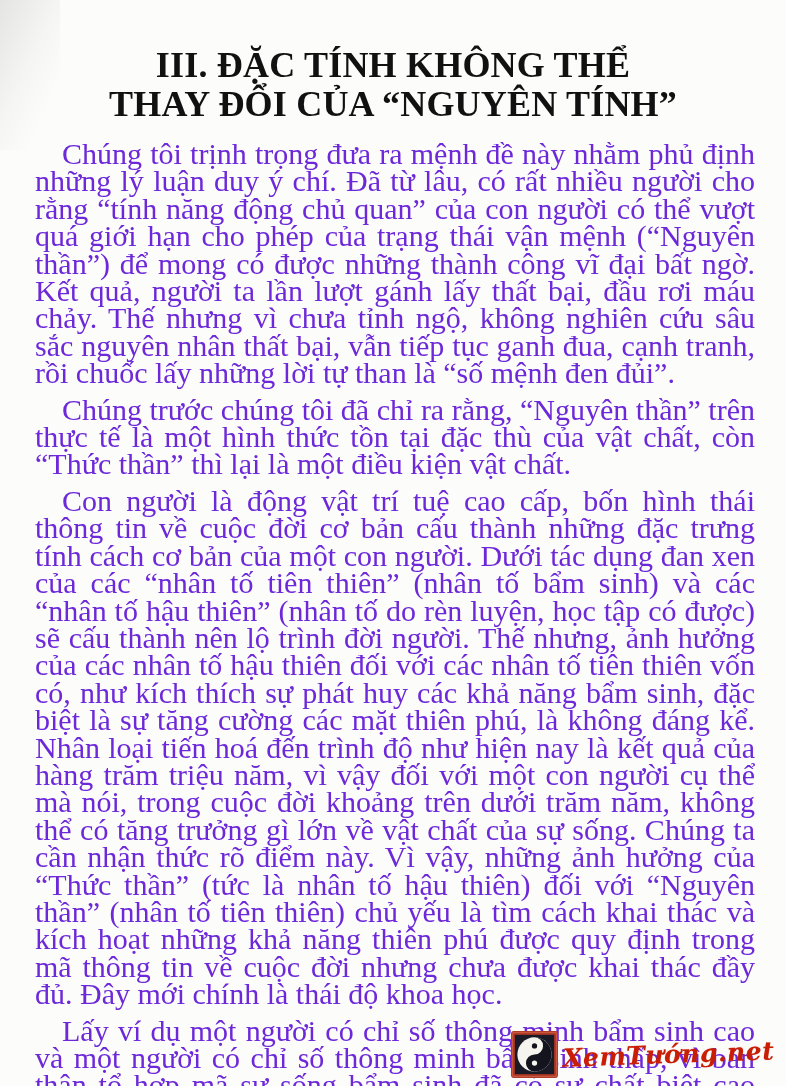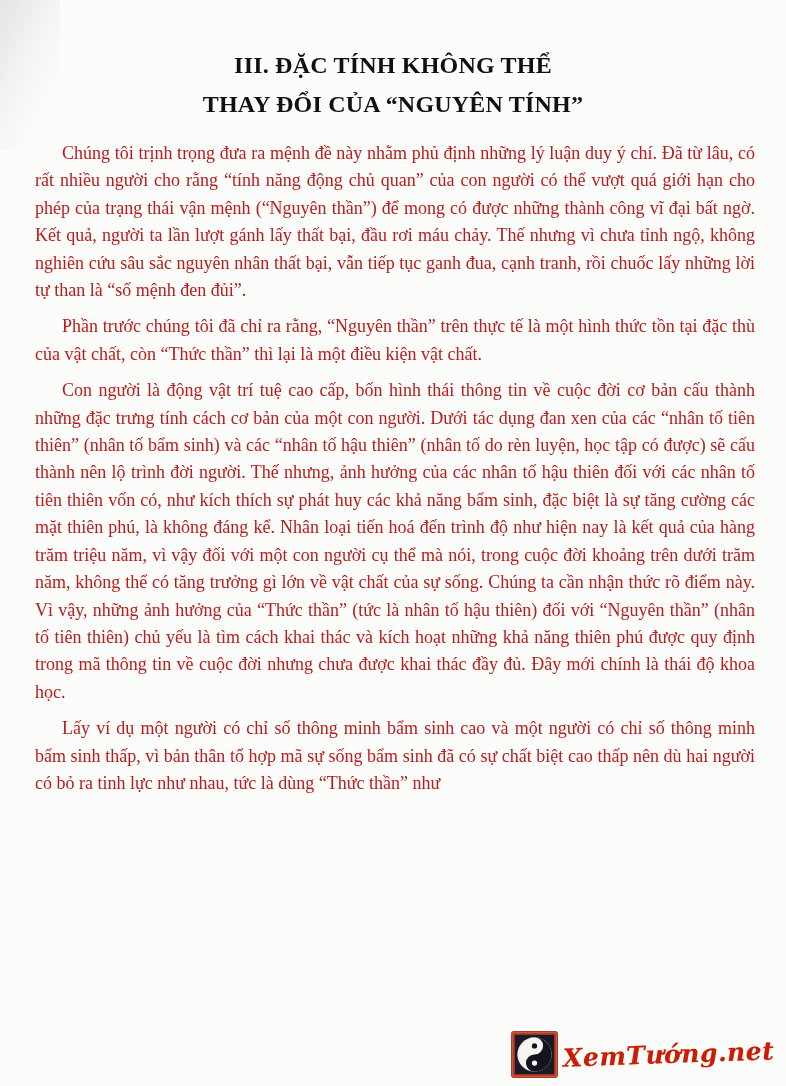--- a/index.html
+++ b/index.html
@@ -21,40 +21,40 @@
   .edge-shade {
     position: absolute;
     left: 0; top: 0;
     width: 60px; height: 150px;
     background: linear-gradient(115deg, rgba(120,120,120,0.18) 0%, rgba(160,160,160,0.08) 45%, rgba(255,255,255,0) 75%);
     pointer-events: none;
   }
   .title {
     margin: 46px 40px 0 40px;
     text-align: center;
-    font-size: 24px;
+    font-size: 36px;
     font-weight: bold;
     line-height: 39px;
     letter-spacing: 0.2px;
     color: #111;
   }
   .title .tl { display: block; }
   .body-text {
     position: absolute;
     left: 35px;
     right: 31px;
     top: 140px;
   }
   .body-text p {
     margin: 0 0 9px 0;
-    font-size: 18px;
+    font-size: 30px;
     line-height: 27.4px;
     text-align: justify;
     text-indent: 27px;
-    color: #b91c1c;
+    color: #6d28d9;
   }
   .watermark {
     position: absolute;
     right: 12px;
     bottom: 8px;
     display: flex;
     align-items: center;
     gap: 5px;
   }
   .wm-icon {
@@ -81,21 +81,21 @@
 
   <div class="edge-shade"></div>
 
   <h1 class="title">
     <span class="tl">III. ĐẶC TÍNH KHÔNG THỂ</span>
     <span class="tl">THAY ĐỔI CỦA “NGUYÊN TÍNH”</span>
   </h1>
 
   <div class="body-text">
     <p>Chúng tôi trịnh trọng đưa ra mệnh đề này nhằm phủ định những lý luận duy ý chí. Đã từ lâu, có rất nhiều người cho rằng “tính năng động chủ quan” của con người có thể vượt quá giới hạn cho phép của trạng thái vận mệnh (“Nguyên thần”) để mong có được những thành công vĩ đại bất ngờ. Kết quả, người ta lần lượt gánh lấy thất bại, đầu rơi máu chảy. Thế nhưng vì chưa tỉnh ngộ, không nghiên cứu sâu sắc nguyên nhân thất bại, vẫn tiếp tục ganh đua, cạnh tranh, rồi chuốc lấy những lời tự than là “số mệnh đen đủi”.</p>
-    <p>Phần trước chúng tôi đã chỉ ra rằng, “Nguyên thần” trên thực tế là một hình thức tồn tại đặc thù của vật chất, còn “Thức thần” thì lại là một điều kiện vật chất.</p>
+    <p>Chúng trước chúng tôi đã chỉ ra rằng, “Nguyên thần” trên thực tế là một hình thức tồn tại đặc thù của vật chất, còn “Thức thần” thì lại là một điều kiện vật chất.</p>
     <p>Con người là động vật trí tuệ cao cấp, bốn hình thái thông tin về cuộc đời cơ bản cấu thành những đặc trưng tính cách cơ bản của một con người. Dưới tác dụng đan xen của các “nhân tố tiên thiên” (nhân tố bẩm sinh) và các “nhân tố hậu thiên” (nhân tố do rèn luyện, học tập có được) sẽ cấu thành nên lộ trình đời người. Thế nhưng, ảnh hưởng của các nhân tố hậu thiên đối với các nhân tố tiên thiên vốn có, như kích thích sự phát huy các khả năng bẩm sinh, đặc biệt là sự tăng cường các mặt thiên phú, là không đáng kể. Nhân loại tiến hoá đến trình độ như hiện nay là kết quả của hàng trăm triệu năm, vì vậy đối với một con người cụ thể mà nói, trong cuộc đời khoảng trên dưới trăm năm, không thể có tăng trưởng gì lớn về vật chất của sự sống. Chúng ta cần nhận thức rõ điểm này. Vì vậy, những ảnh hưởng của “Thức thần” (tức là nhân tố hậu thiên) đối với “Nguyên thần” (nhân tố tiên thiên) chủ yếu là tìm cách khai thác và kích hoạt những khả năng thiên phú được quy định trong mã thông tin về cuộc đời nhưng chưa được khai thác đầy đủ. Đây mới chính là thái độ khoa học.</p>
     <p>Lấy ví dụ một người có chỉ số thông minh bẩm sinh cao và một người có chỉ số thông minh bẩm sinh thấp, vì bản thân tổ hợp mã sự sống bẩm sinh đã có sự chất biệt cao thấp nên dù hai người có bỏ ra tinh lực như nhau, tức là dùng “Thức thần” như</p>
   </div>
 
   <div class="watermark">
     <span class="wm-icon">
       <svg width="47" height="47" viewBox="0 0 48 48" xmlns="http://www.w3.org/2000/svg">
         <rect x="0" y="0" width="48" height="48" rx="3" fill="#a83522"></rect>
         <rect x="1.5" y="1.5" width="45" height="45" rx="2" fill="none" stroke="#c9563f" stroke-width="1.5"></rect>
         <rect x="4" y="4" width="40" height="40" fill="#1b1b28"></rect>

